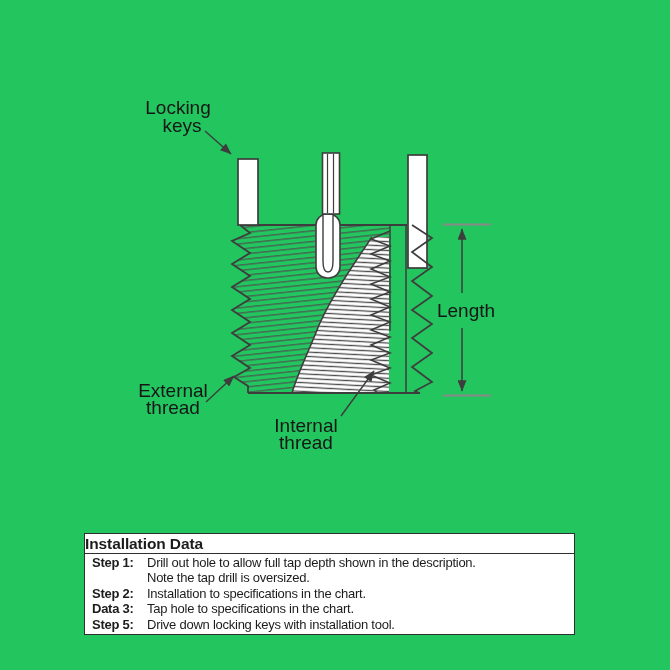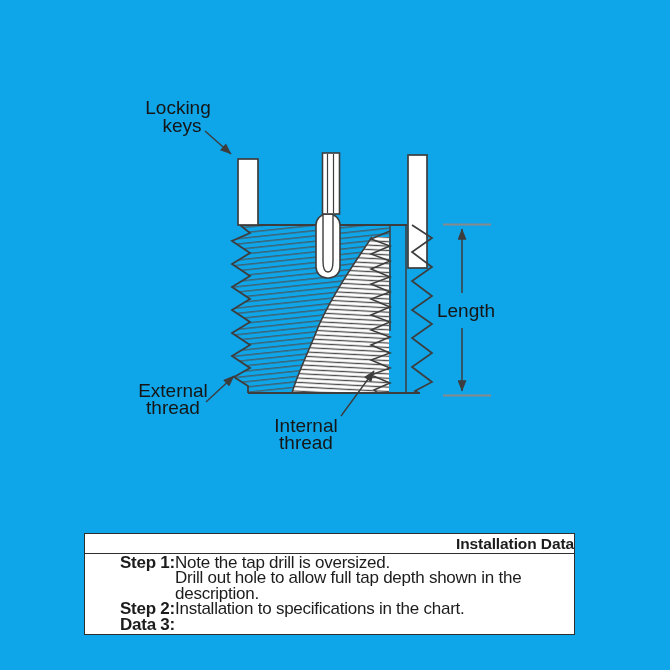--- a/index.html
+++ b/index.html
@@ -1,27 +1,27 @@
 <!DOCTYPE html>
 <html><head>
 <meta charset="utf-8">
 <style>
   html,body{margin:0;padding:0;background:#ffffff;}
-  .page{position:relative;width:670px;height:670px;background:#0ea5e9;overflow:hidden;
+  .page{position:relative;width:670px;height:670px;background:#22c55e;overflow:hidden;
         font-family:"Liberation Sans", sans-serif;}
   svg text{font-family:"Liberation Sans", sans-serif;fill:#161616;}
   .diagram{position:absolute;left:0;top:0;}
 
   .itable{position:absolute;left:84px;top:533px;width:489px;
           border:1.6px solid #2f2f2f;color:#1c1c1c;background:#fff;}
-  .itable .t-title{font-weight:bold;text-align:right;font-size:15.5px;
+  .itable .t-title{font-weight:bold;text-align:left;font-size:15.5px;
           line-height:18px;padding:1px 0 0 0;border-bottom:1.6px solid #2f2f2f;
           letter-spacing:-0.1px;}
-  .itable .t-body{padding:1px 2px 2px 0;font-size:17px;line-height:15.4px;
-          letter-spacing:-0.25px;margin-left:28px;}
+  .itable .t-body{padding:1px 2px 2px 0;font-size:13px;line-height:15.4px;
+          letter-spacing:-0.25px;}
   .t-row{display:flex;}
   .t-label{flex:none;width:52px;padding-left:7px;font-weight:bold;white-space:nowrap;}
   .t-text{flex:1;padding-left:3px;}
   .t-line{display:block;}
 </style>
 </head>
 <body>
 
 <div class="page">
 
@@ -100,27 +100,32 @@
       <text x="306" y="449">thread</text>
     </g>
   </svg>
 
   <div class="itable">
     <div class="t-title">Installation Data</div>
     <div class="t-body">
       <div class="t-row">
         <span class="t-label">Step 1:</span>
         <span class="t-text">
+          <span class="t-line">Drill out hole to allow full tap depth shown in the description.</span>
           <span class="t-line">Note the tap drill is oversized.</span>
-          <span class="t-line">Drill out hole to allow full tap depth shown in the description.</span>
         </span>
       </div>
       <div class="t-row">
         <span class="t-label">Step 2:</span>
         <span class="t-text">Installation to specifications in the chart.</span>
       </div>
       <div class="t-row">
         <span class="t-label">Data 3:</span>
+        <span class="t-text">Tap hole to specifications in the chart.</span>
+      </div>
+      <div class="t-row">
+        <span class="t-label">Step 5:</span>
+        <span class="t-text">Drive down locking keys with installation tool.</span>
       </div>
     </div>
   </div>
 
 </div>
 
 </body></html>

